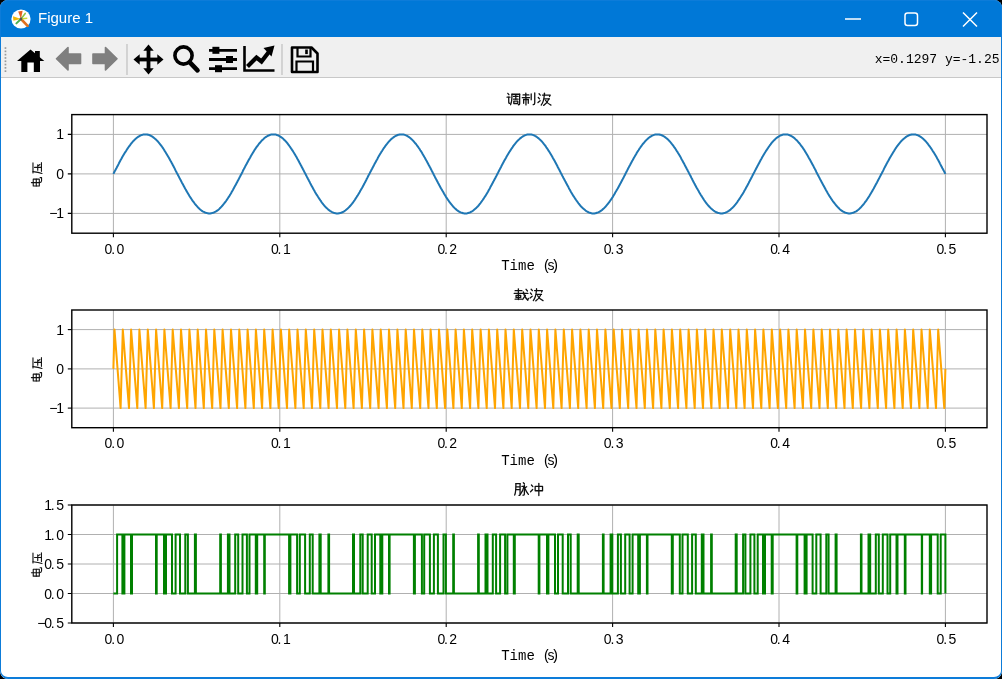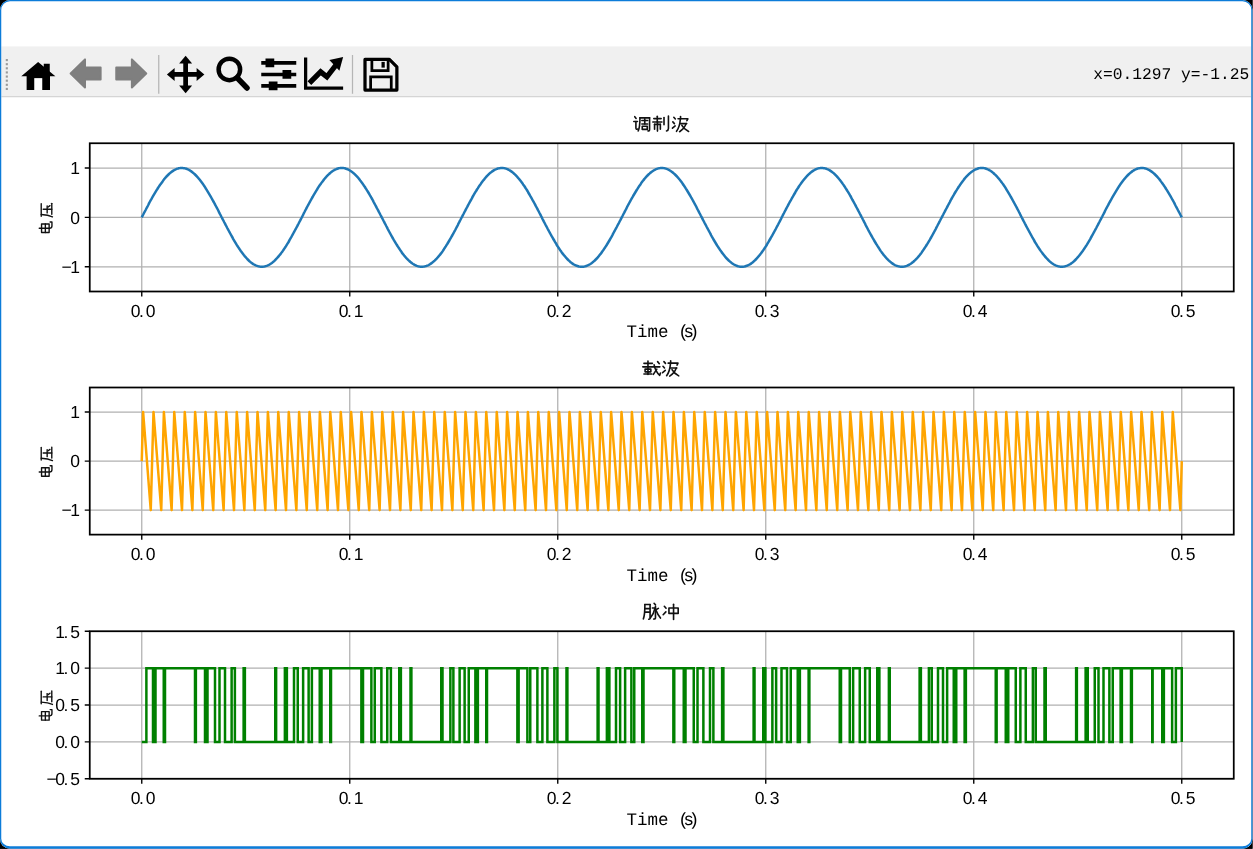--- a/index.html
+++ b/index.html
@@ -1,13 +1,35 @@
 <!DOCTYPE html>
 <html><head><meta charset="utf-8"><style>html,body{margin:0;padding:0;width:1002px;height:679px;background:#000;overflow:hidden}*{box-sizing:border-box}.win{position:absolute;left:0;top:0;width:1002px;height:679px;border-radius:8px;overflow:hidden;background:#fff}.tbar{position:absolute;left:0;top:0;width:1002px;height:37px;background:#0078d7}.ttext{position:absolute;left:38px;top:9px;font:15px "Liberation Sans",sans-serif;color:#fff}.border{position:absolute;left:0;top:0;width:1002px;height:679px;border:1.5px solid #0d7cd9;border-bottom-width:2.5px;border-radius:8px;pointer-events:none}</style></head><body>
 <div class="win">
+    <div class="tbar">
+      <svg width="22" height="22" viewBox="0 0 22 22" style="position:absolute;left:10px;top:8px">
+        <circle cx="11" cy="11" r="9.6" fill="#fff"></circle>
+        <g stroke-linecap="round">
+          <path d="M11 11 L8.2 3.6 L12.6 2.8 Z" fill="#e55f1f"></path>
+          <path d="M11 11 L3 8.2 L3.4 12.8 Z" fill="#f2b705"></path>
+          <path d="M11 11 L17.6 17.8" stroke="#e07020" stroke-width="2.6"></path>
+          <path d="M11 11 L15.2 5.4" stroke="#8bc34a" stroke-width="1.6"></path>
+          <path d="M11 11 L6.4 15.4" stroke="#4caf50" stroke-width="2"></path>
+          <path d="M11 11 L16.8 10.2" stroke="#cddc39" stroke-width="1.4"></path>
+          <circle cx="11" cy="11" r="1.4" fill="#555"></circle>
+        </g>
+      </svg>
+      <span class="ttext">Figure 1</span>
+      <svg width="168" height="37" viewBox="0 0 168 37" style="position:absolute;right:0;top:0">
+        <g stroke="#fff" stroke-width="1.5" fill="none">
+          <line x1="11" y1="19" x2="27" y2="19"></line>
+          <rect x="71" y="13" width="12.5" height="12.5" rx="2.5"></rect>
+          <path d="M129 12.5 L143 26.5 M143 12.5 L129 26.5"></path>
+        </g>
+      </svg>
+    </div>
     <svg width="1000" height="41" viewBox="0 0 1000 41" style="position:absolute;left:1px;top:37px">
       <rect width="1000" height="40" fill="#f0f0f0"></rect>
       <line x1="0" y1="40.5" x2="1000" y2="40.5" stroke="#c8c8c8" stroke-width="1"></line>
       <rect x="3.6" y="10.2" width="1.7" height="1.7" fill="#9a9a9a"></rect>
       <rect x="3.6" y="13.5" width="1.7" height="1.7" fill="#9a9a9a"></rect>
       <rect x="3.6" y="16.8" width="1.7" height="1.7" fill="#9a9a9a"></rect>
       <rect x="3.6" y="20.1" width="1.7" height="1.7" fill="#9a9a9a"></rect>
       <rect x="3.6" y="23.4" width="1.7" height="1.7" fill="#9a9a9a"></rect>
       <rect x="3.6" y="26.7" width="1.7" height="1.7" fill="#9a9a9a"></rect>
       <rect x="3.6" y="30" width="1.7" height="1.7" fill="#9a9a9a"></rect>

